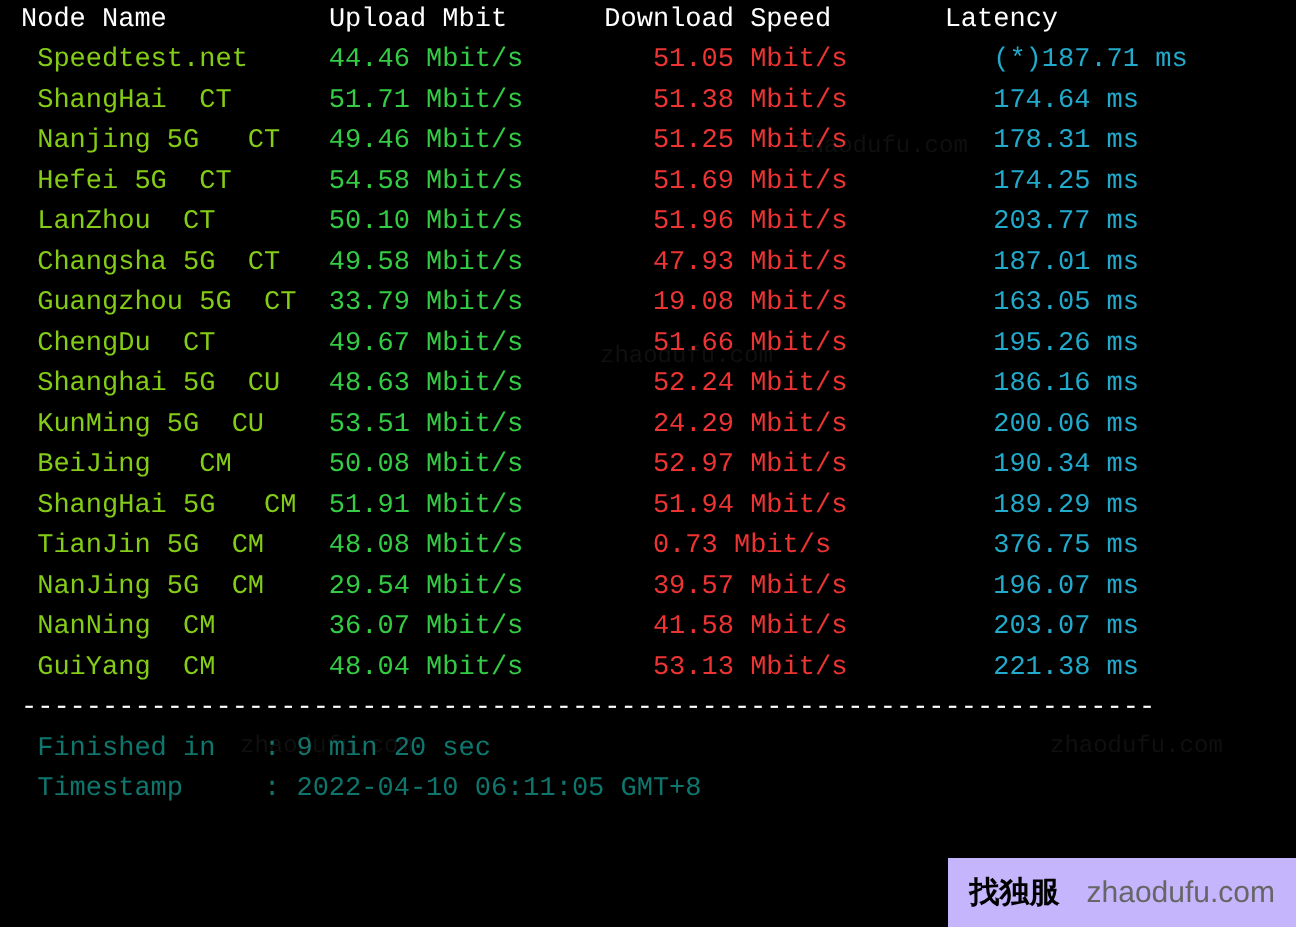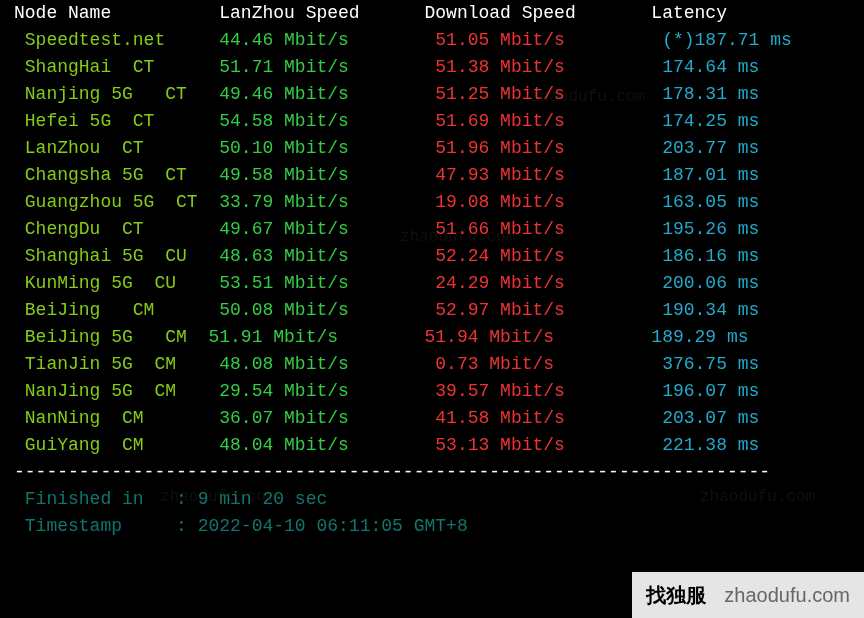--- a/index.html
+++ b/index.html
@@ -45,55 +45,55 @@
       position: absolute;
       color: rgba(100,100,100,0.15);
       font-size: 16px;
       pointer-events: none;
       z-index: 1;
     }
     .bottom-badge {
       position: absolute;
       bottom: 0;
       right: 0;
-      background: #e5e5e5;
+      background: #c4b5fd;
       color: #000;
       padding: 8px 14px;
       display: flex;
       align-items: center;
       gap: 18px;
       font-size: 20px;
     }
     .bottom-badge .cn {
       font-weight: 900;
       font-family: 'Microsoft YaHei', sans-serif;
     }
     .bottom-badge .url {
       color: #666;
       font-family: Arial, sans-serif;
     }
   </style>
 </head>
 <body>
 
 <div class="terminal">
-  <div class="header-row"><span>Node Name</span>          <span>LanZhou Speed</span>      <span>Download Speed</span>       <span>Latency</span></div>
+  <div class="header-row"><span>Node Name</span>          <span>Upload Mbit</span>      <span>Download Speed</span>       <span>Latency</span></div>
   <div id="rows-container">
       <div class="data-row"><span class="node"> Speedtest.net     </span><span class="upload">44.46 Mbit/s        </span><span class="download">51.05 Mbit/s         </span><span class="latency">(*)187.71 ms</span></div>
       <div class="data-row"><span class="node"> ShangHai  CT      </span><span class="upload">51.71 Mbit/s        </span><span class="download">51.38 Mbit/s         </span><span class="latency">174.64 ms</span></div>
       <div class="data-row"><span class="node"> Nanjing 5G   CT   </span><span class="upload">49.46 Mbit/s        </span><span class="download">51.25 Mbit/s         </span><span class="latency">178.31 ms</span></div>
       <div class="data-row"><span class="node"> Hefei 5G  CT      </span><span class="upload">54.58 Mbit/s        </span><span class="download">51.69 Mbit/s         </span><span class="latency">174.25 ms</span></div>
       <div class="data-row"><span class="node"> LanZhou  CT       </span><span class="upload">50.10 Mbit/s        </span><span class="download">51.96 Mbit/s         </span><span class="latency">203.77 ms</span></div>
       <div class="data-row"><span class="node"> Changsha 5G  CT   </span><span class="upload">49.58 Mbit/s        </span><span class="download">47.93 Mbit/s         </span><span class="latency">187.01 ms</span></div>
       <div class="data-row"><span class="node"> Guangzhou 5G  CT  </span><span class="upload">33.79 Mbit/s        </span><span class="download">19.08 Mbit/s         </span><span class="latency">163.05 ms</span></div>
       <div class="data-row"><span class="node"> ChengDu  CT       </span><span class="upload">49.67 Mbit/s        </span><span class="download">51.66 Mbit/s         </span><span class="latency">195.26 ms</span></div>
       <div class="data-row"><span class="node"> Shanghai 5G  CU   </span><span class="upload">48.63 Mbit/s        </span><span class="download">52.24 Mbit/s         </span><span class="latency">186.16 ms</span></div>
       <div class="data-row"><span class="node"> KunMing 5G  CU    </span><span class="upload">53.51 Mbit/s        </span><span class="download">24.29 Mbit/s         </span><span class="latency">200.06 ms</span></div>
       <div class="data-row"><span class="node"> BeiJing   CM      </span><span class="upload">50.08 Mbit/s        </span><span class="download">52.97 Mbit/s         </span><span class="latency">190.34 ms</span></div>
-      <div class="data-row"><span class="node"> BeiJing 5G   CM  </span><span class="upload">51.91 Mbit/s        </span><span class="download">51.94 Mbit/s         </span><span class="latency">189.29 ms</span></div>
+      <div class="data-row"><span class="node"> ShangHai 5G   CM  </span><span class="upload">51.91 Mbit/s        </span><span class="download">51.94 Mbit/s         </span><span class="latency">189.29 ms</span></div>
       <div class="data-row"><span class="node"> TianJin 5G  CM    </span><span class="upload">48.08 Mbit/s        </span><span class="download">0.73 Mbit/s          </span><span class="latency">376.75 ms</span></div>
       <div class="data-row"><span class="node"> NanJing 5G  CM    </span><span class="upload">29.54 Mbit/s        </span><span class="download">39.57 Mbit/s         </span><span class="latency">196.07 ms</span></div>
       <div class="data-row"><span class="node"> NanNing  CM       </span><span class="upload">36.07 Mbit/s        </span><span class="download">41.58 Mbit/s         </span><span class="latency">203.07 ms</span></div>
       <div class="data-row"><span class="node"> GuiYang  CM       </span><span class="upload">48.04 Mbit/s        </span><span class="download">53.13 Mbit/s         </span><span class="latency">221.38 ms</span></div>
     </div>
   <div class="divider">----------------------------------------------------------------------</div>
   <div class="footer-row"><span> Finished in   :</span> <span>9 min 20 sec</span></div>
   <div class="footer-row"><span> Timestamp     :</span> <span>2022-04-10 06:11:05 GMT+8</span></div>
 </div>
 

